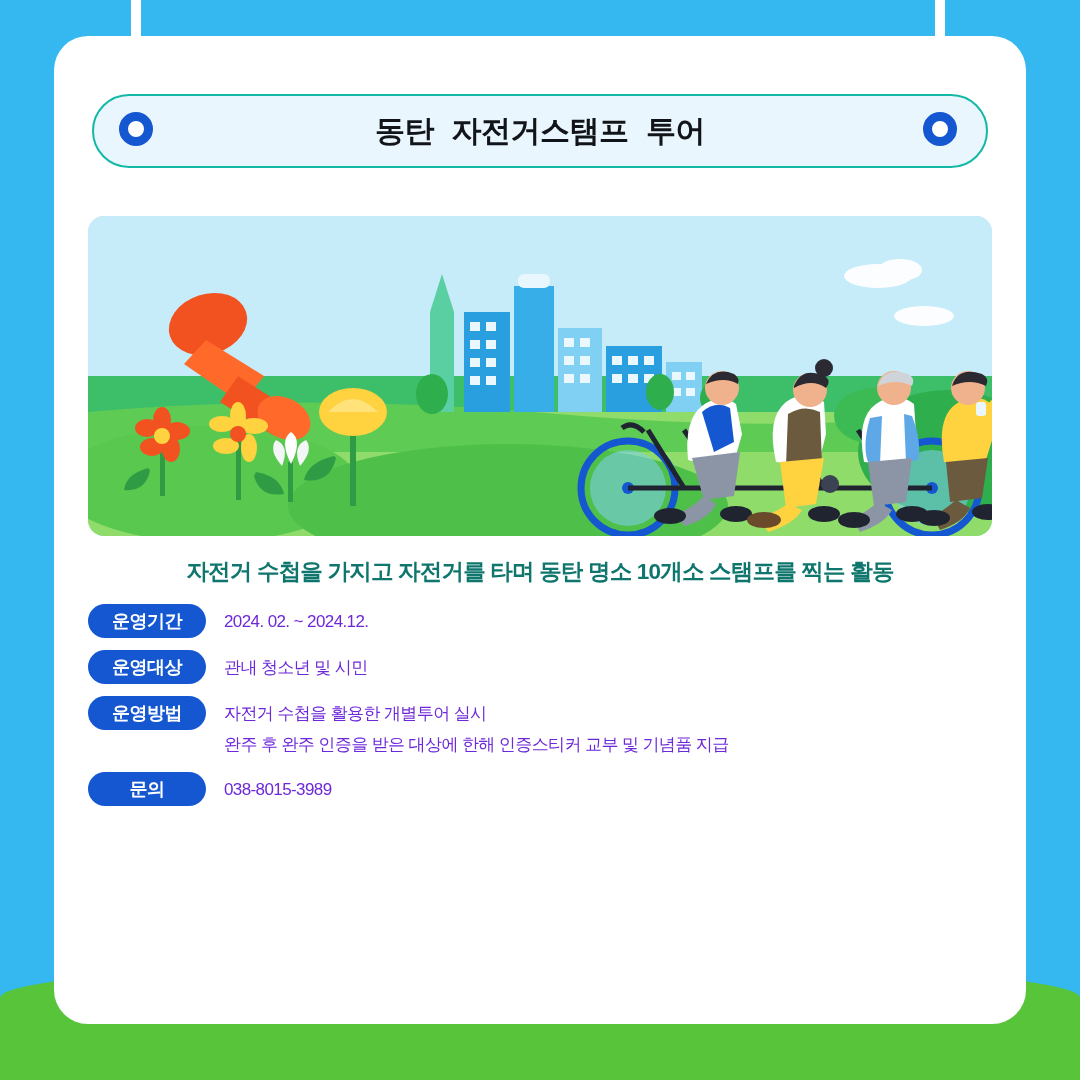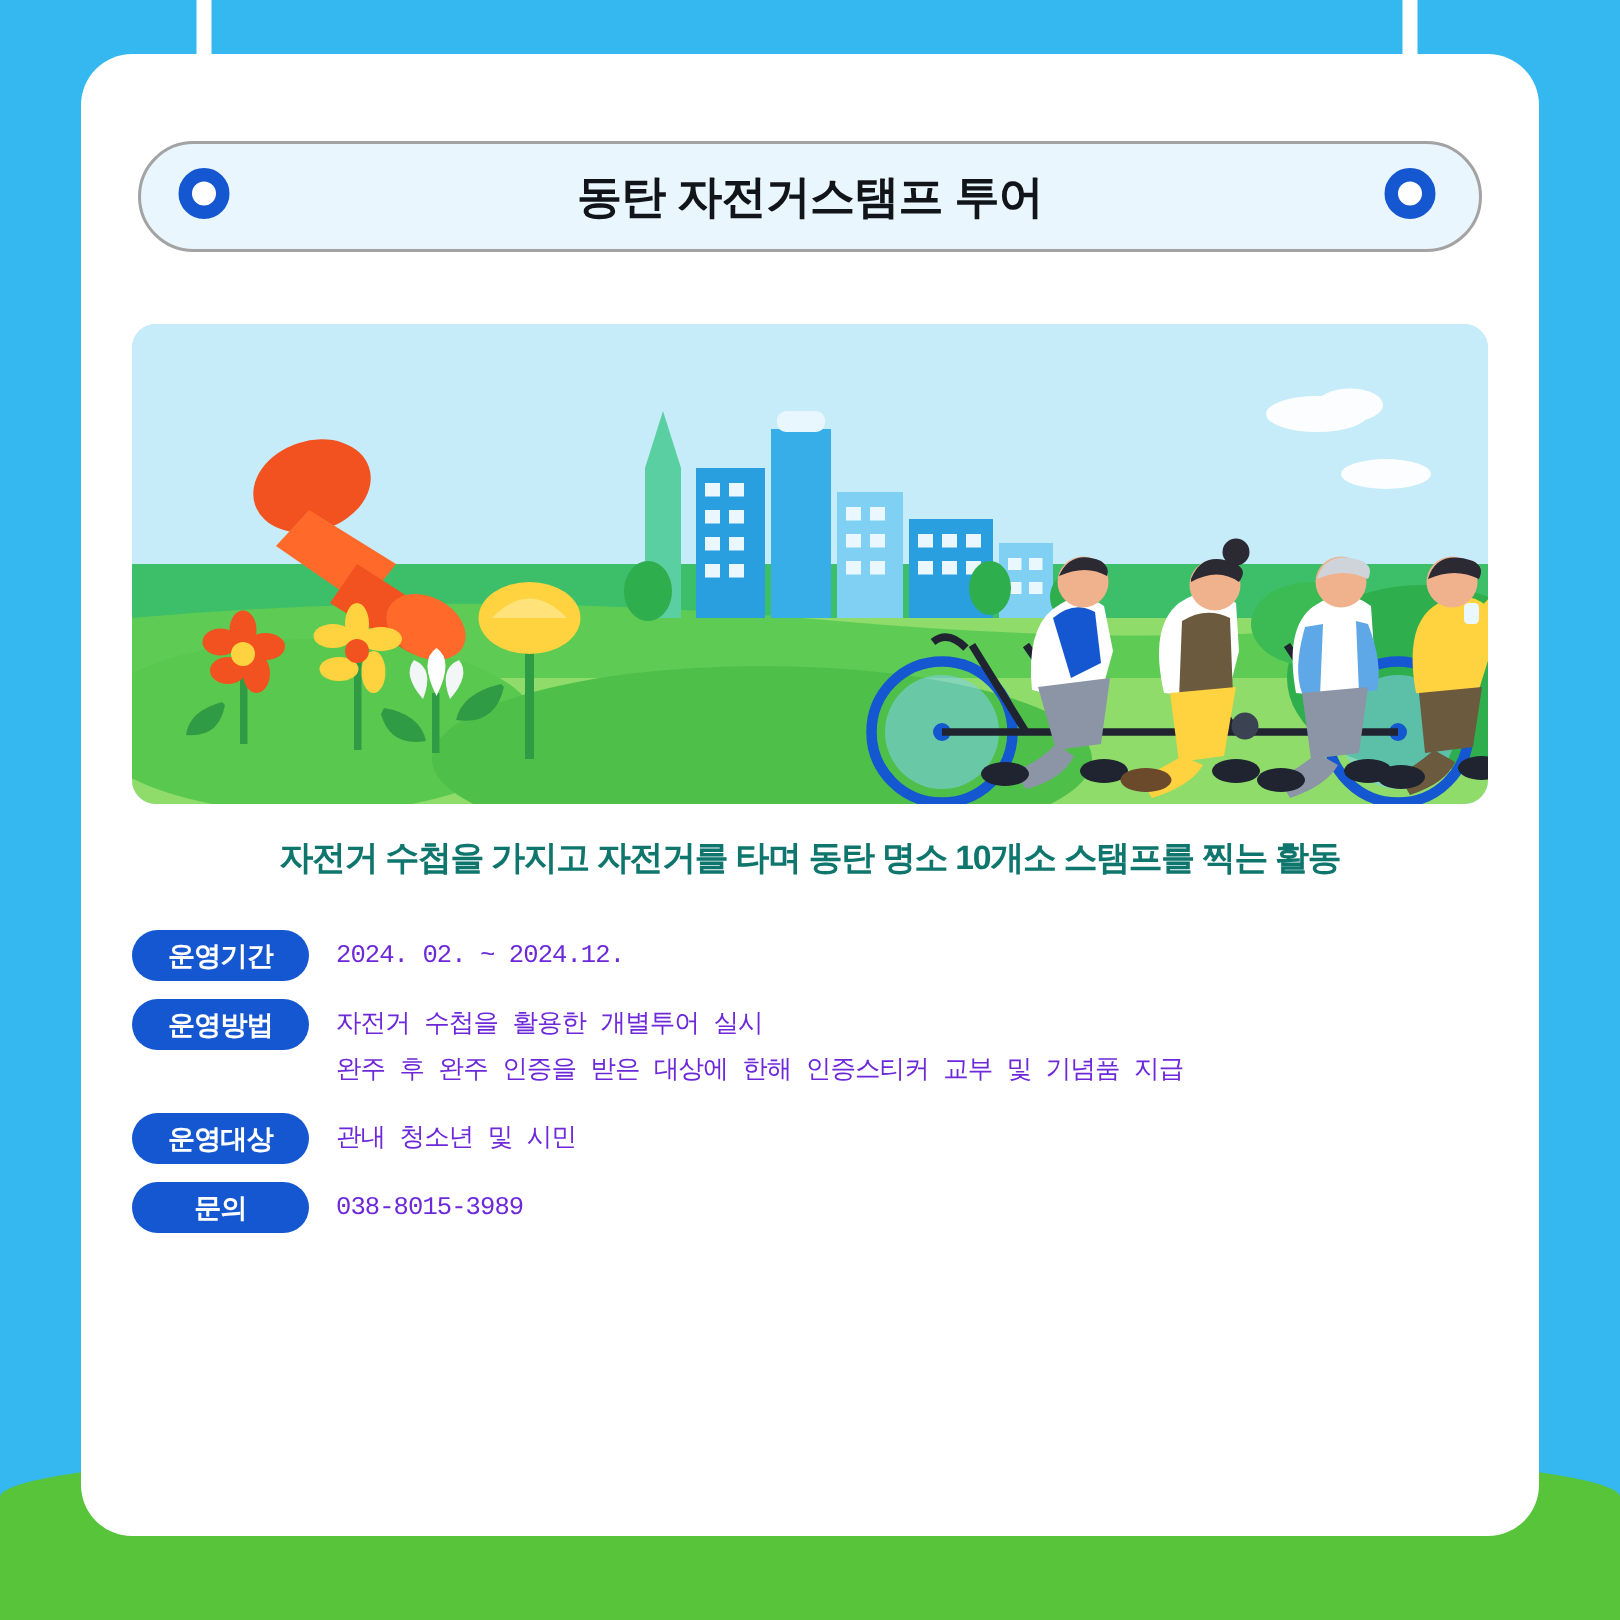--- a/index.html
+++ b/index.html
@@ -51,23 +51,23 @@
     background: #ffffff;
     border-radius: 34px;
   }
 
   
   .title-pill {
     position: absolute;
     left: 38px; top: 58px;
     width: 896px; height: 74px;
     background: #eaf6fd;
-    border: 2px solid #a3a3a3;
+    border: 2px solid #14b8a6;
     border-radius: 38px;
-    display: flex; align-items: center; justify-content: center;
+    display: flex; align-items: center; justify-content: center; font-family: Liberation Mono, monospace;
   }
   .title-pill span {
     font-size: 30px;
     font-weight: bold;
     color: #111418;
     letter-spacing: -0.5px;
   }
 
   
   .hero {
@@ -86,23 +86,22 @@
     text-align: center;
     font-size: 22.5px;
     font-weight: bold;
     color: #0f766e;
     letter-spacing: -0.8px;
   }
 
   
   .info {
     position: absolute;
-    left: 34px; top: 584px;
+    left: 34px; top: 568px;
     width: 910px;
-    font-family: Liberation Mono, monospace;
   }
   .row {
     display: flex;
     align-items: flex-start;
     margin-bottom: 10px;
   }
   .label {
     flex: 0 0 118px;
     height: 34px;
     background: #1557d0;
@@ -316,31 +315,31 @@
   <div class="subtitle">자전거 수첩을 가지고 자전거를 타며 동탄 명소 10개소 스탬프를 찍는 활동</div>
 
   <div class="info">
 
     <div class="row r-period">
       <div class="label">운영기간</div>
       <div class="value">2024. 02. ~ 2024.12.</div>
     </div>
 
 
+    <div class="row r-target">
+      <div class="label">운영대상</div>
+      <div class="value">관내 청소년 및 시민</div>
+    </div>
+
     <div class="row r-method">
       <div class="label">운영방법</div>
       <div class="value sub-lines">자전거 수첩을 활용한 개별투어 실시
 완주 후 완주 인증을 받은 대상에 한해 인증스티커 교부 및 기념품 지급</div>
     </div>
 
-    <div class="row r-target">
-      <div class="label">운영대상</div>
-      <div class="value">관내 청소년 및 시민</div>
-    </div>
-
     <div class="row r-contact">
       <div class="label">문의</div>
       <div class="value">038-8015-3989</div>
     </div>
 
   </div>
 </div>
 
 <div class="ring left"></div>
 <div class="ring right"></div>

